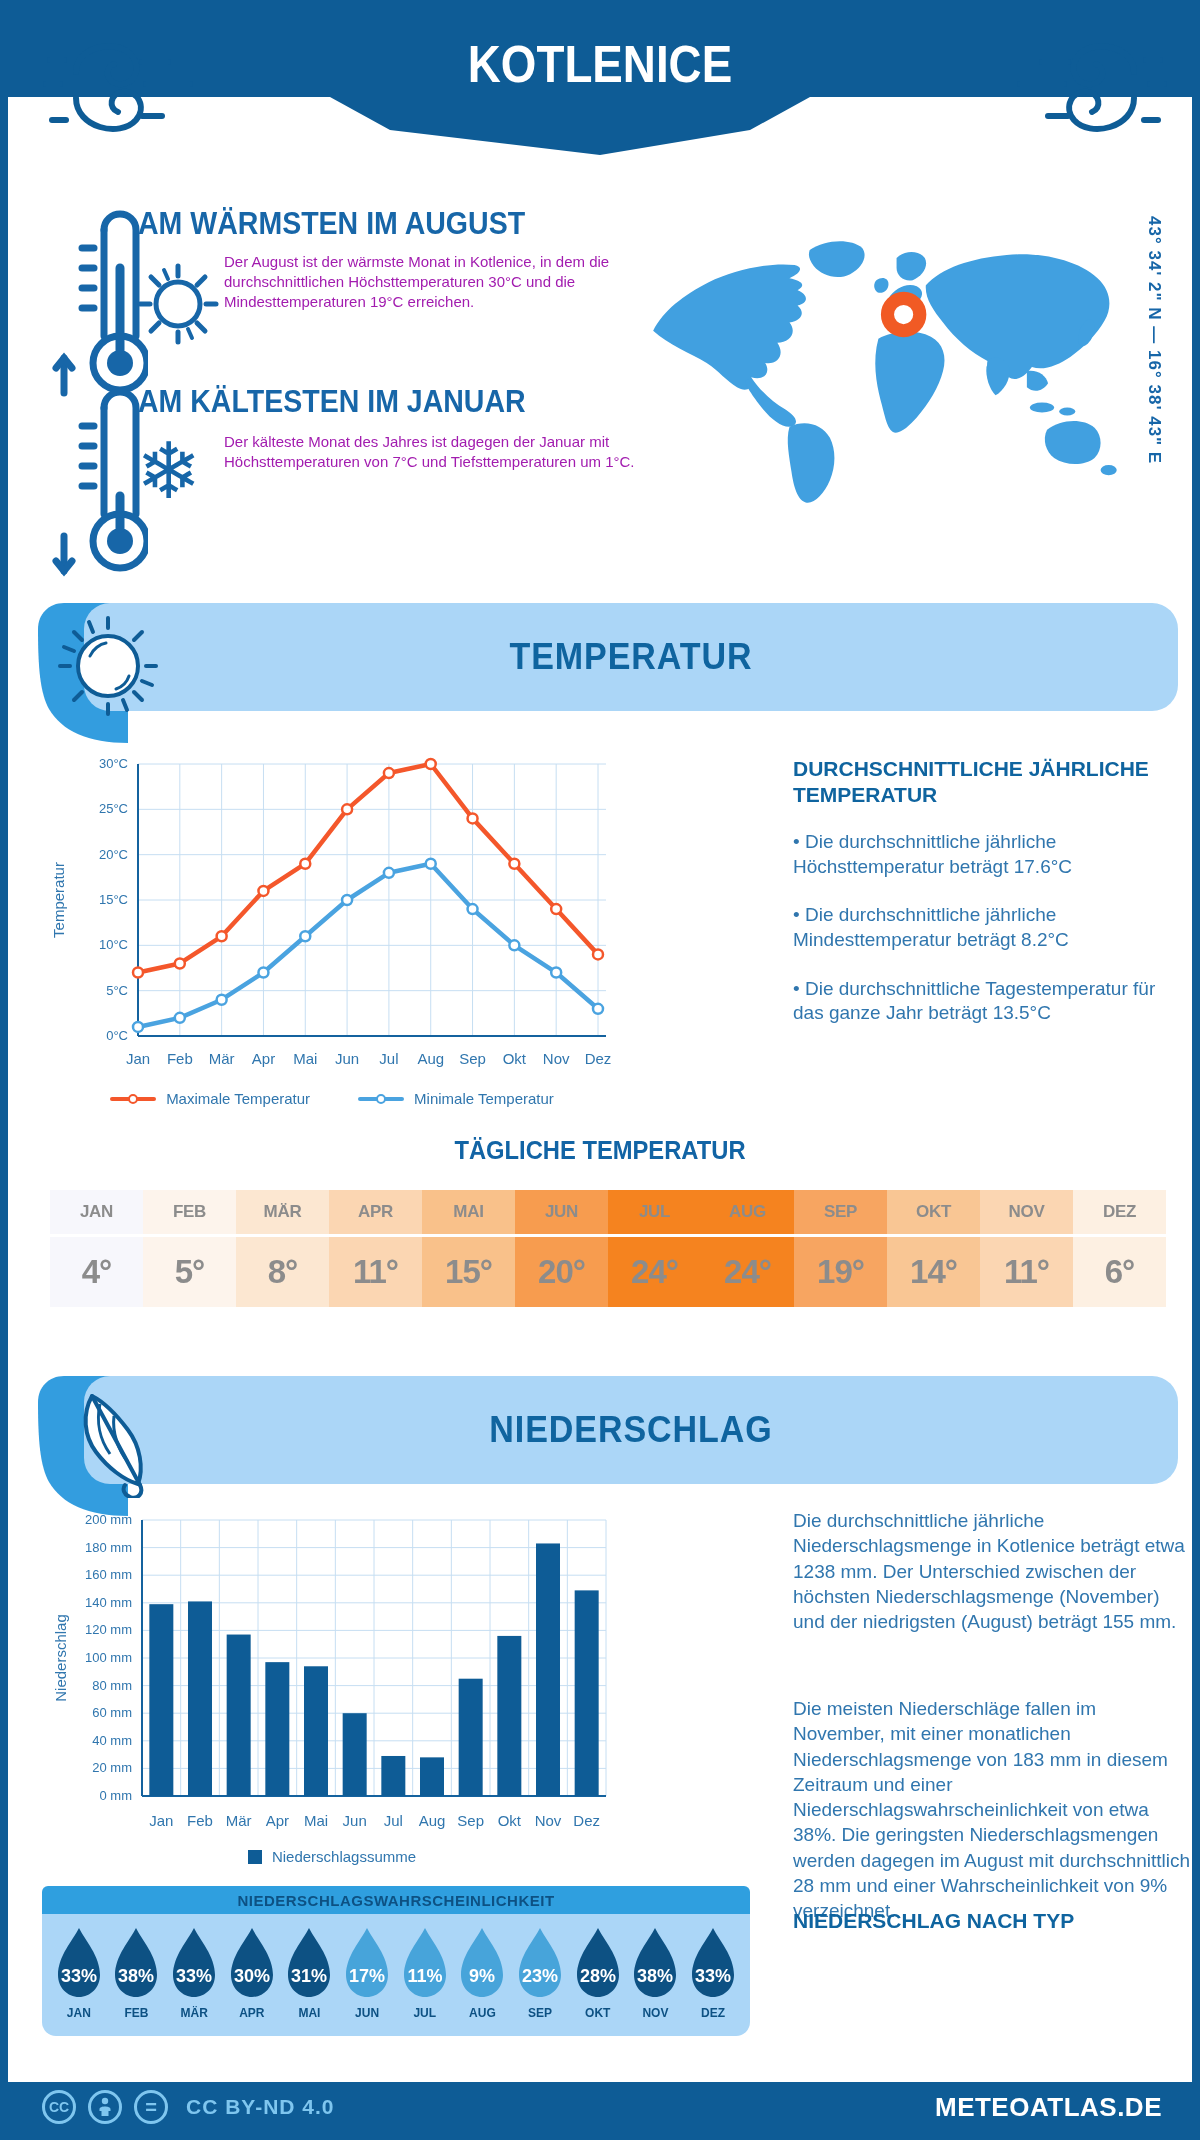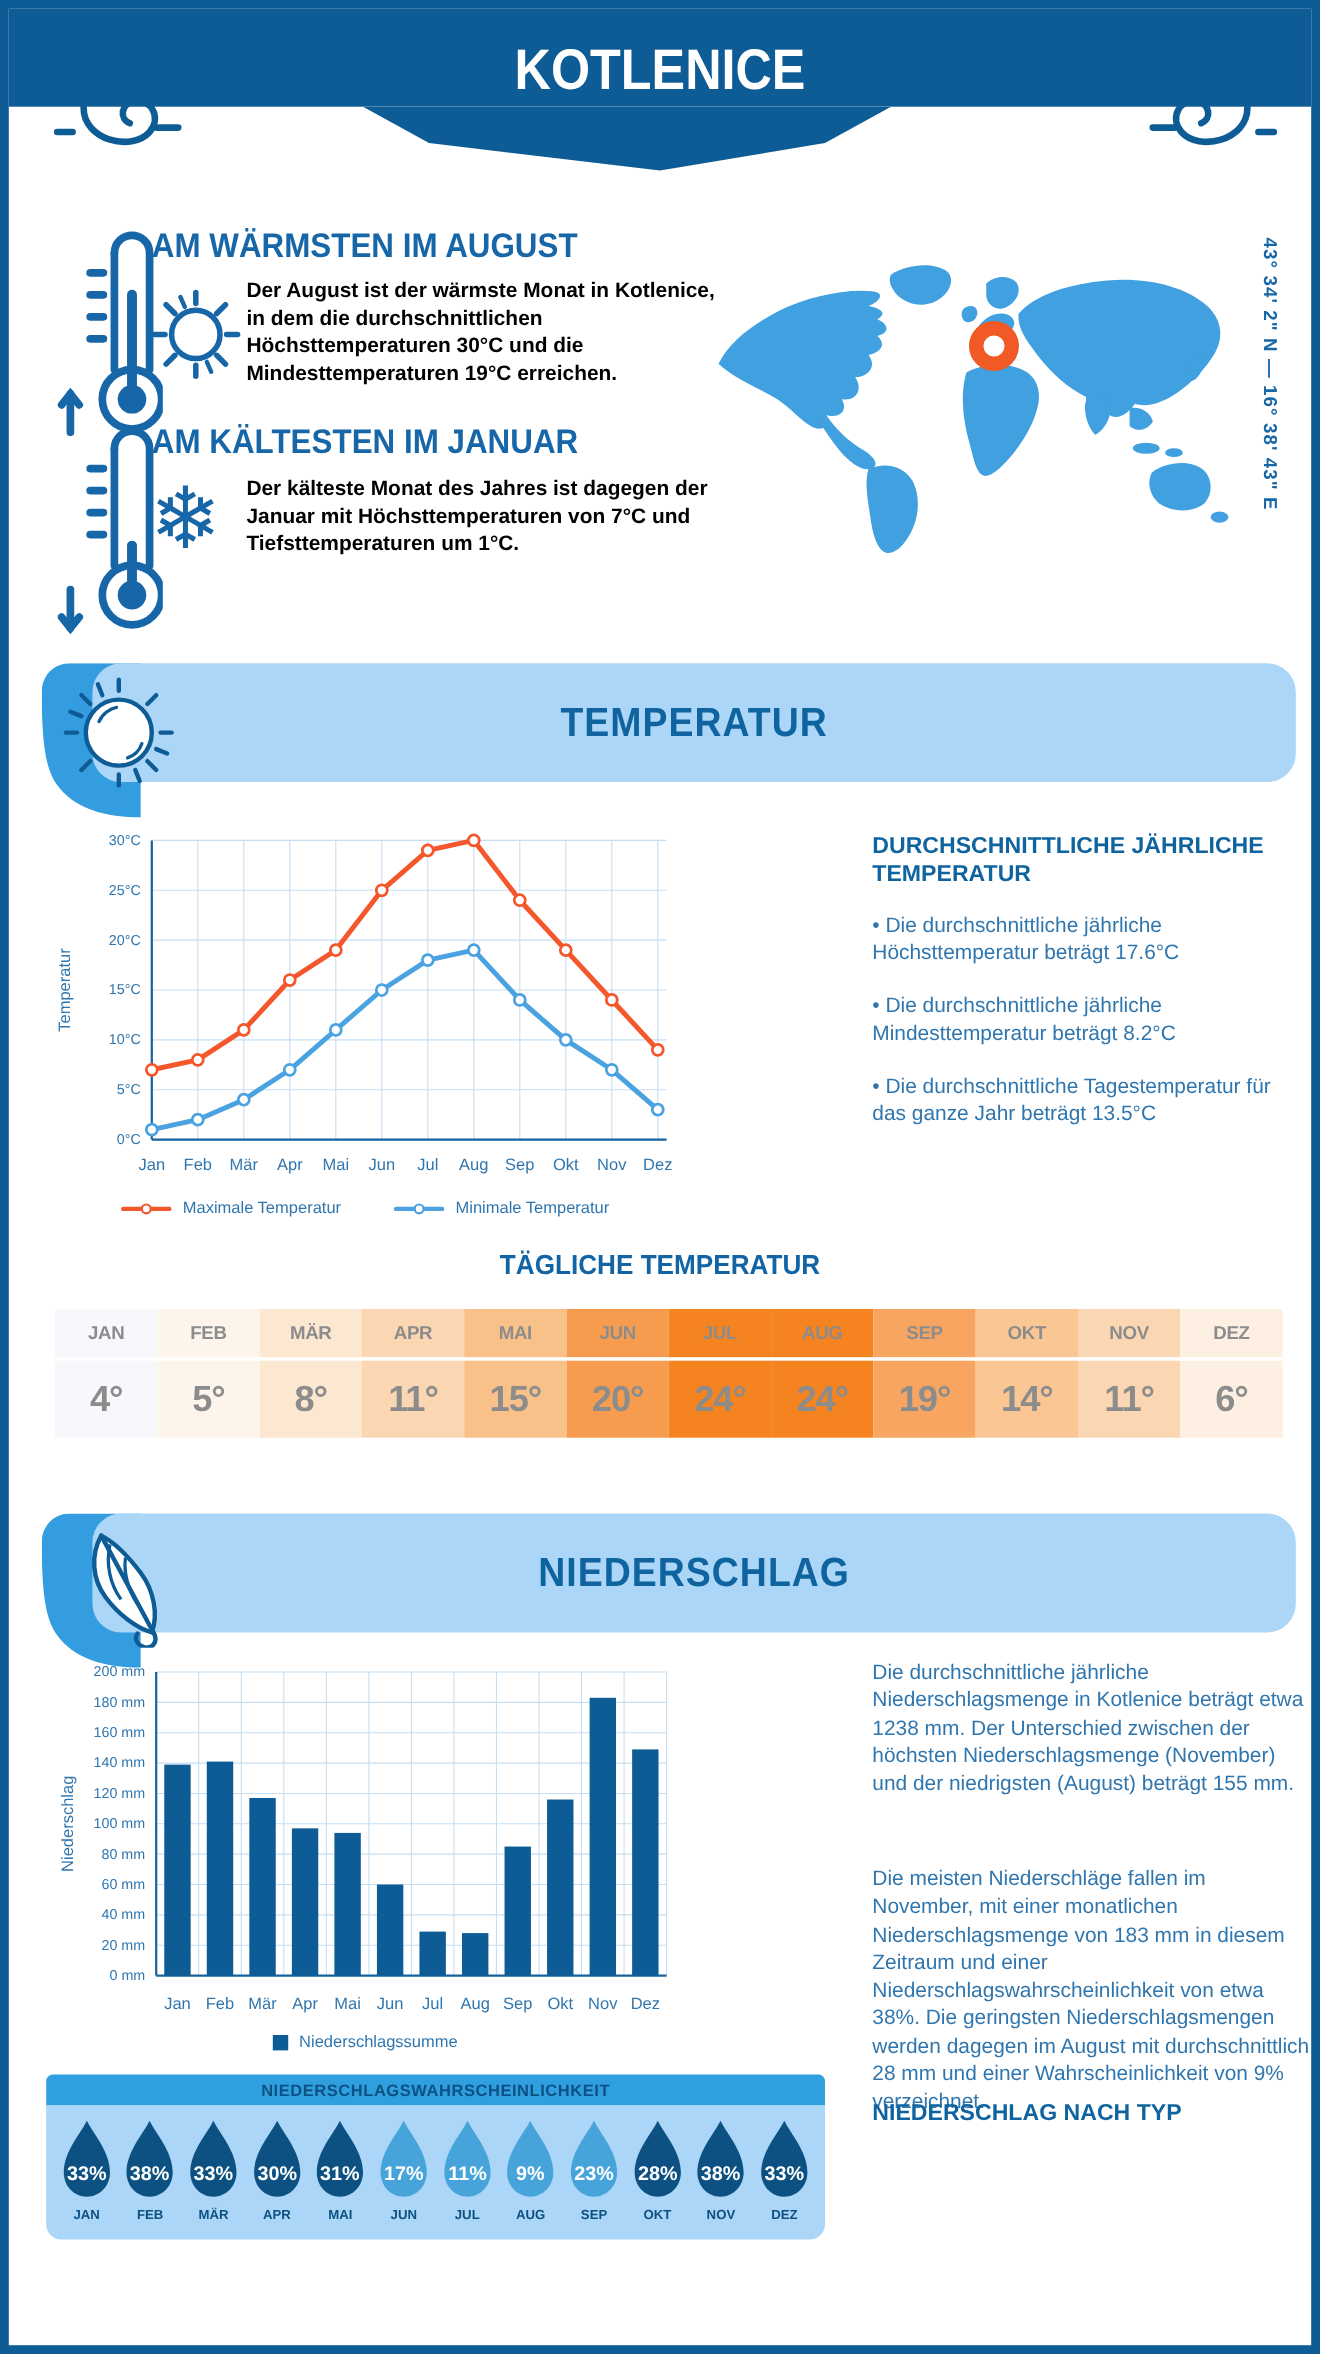--- a/index.html
+++ b/index.html
@@ -13,21 +13,21 @@
   .ribbon-tail { left:0; top:89px; width:1184px; height:60px; }
   .hdr-title { left:0; top:26px; width:1184px; text-align:center; color:#ffffff;
                font-size:52px; font-weight:bold; letter-spacing:0px;
                transform:scaleX(.88); }
   .hdr-sub { left:0; top:108px; width:1184px; text-align:center; color:#ffffff;
              font-size:15px; font-weight:bold; letter-spacing:1px; }
 
   
   .sec-head { color:#1766a8; font-size:31px; font-weight:bold;
               transform:scaleX(.92); transform-origin:left; white-space:nowrap; }
-  .sec-text { color:#000000; font-size:19px; line-height:1.32;font-weight:bold; }
+  .sec-text { color:#a21caf; font-size:15px; line-height:1.32; }
   .snowflake { font-size:78px; color:#1766a8; line-height:1; }
 
   
   .coords { writing-mode:vertical-rl; color:#1766a8; font-weight:bold;
             font-size:17px; letter-spacing:1px; white-space:nowrap; }
 
   
   .banner-body { background:#abd6f7; border-radius:26px; }
   .banner-title { color:#0f649f; font-size:37px; font-weight:bold;
                   letter-spacing:1px; transform:scaleX(.92); }
@@ -526,14 +526,28 @@
         <div class="drop-col">
           <svg width="54" height="76" viewBox="0 0 54 76">
             <path d="M27 2 C33 14 48 30 48 49 C48 61.5 38.5 71 27 71 C15.5 71 6 61.5 6 49 C6 30 21 14 27 2 Z" fill="#0d5183"></path>
             <text x="27" y="56" text-anchor="middle" font-size="18" font-weight="bold" fill="#ffffff">33%</text>
           </svg>
           <div class="drop-label">DEZ</div>
         </div>
       </div>
   </div>
 
+  <div class="abs footer">
+    <div class="fleft">
+      <div class="cc-circle">CC</div>
+      <div class="cc-circle">
+        <svg width="16" height="20" viewBox="0 0 16 20">
+          <circle cx="8" cy="4" r="3.2" fill="#7fc6ef"></circle>
+          <path d="M2.5 12 C2.5 8.5 13.5 8.5 13.5 12 V14 H11.5 V19 H4.5 V14 H2.5 Z" fill="#7fc6ef"></path>
+        </svg>
+      </div>
+      <div class="cc-circle" style="font-size:20px;">=</div>
+      <div class="cc-text">CC BY-ND 4.0</div>
+    </div>
+    <div class="site">METEOATLAS.DE</div>
+  </div>
 
 </div>
 
 </body></html>

